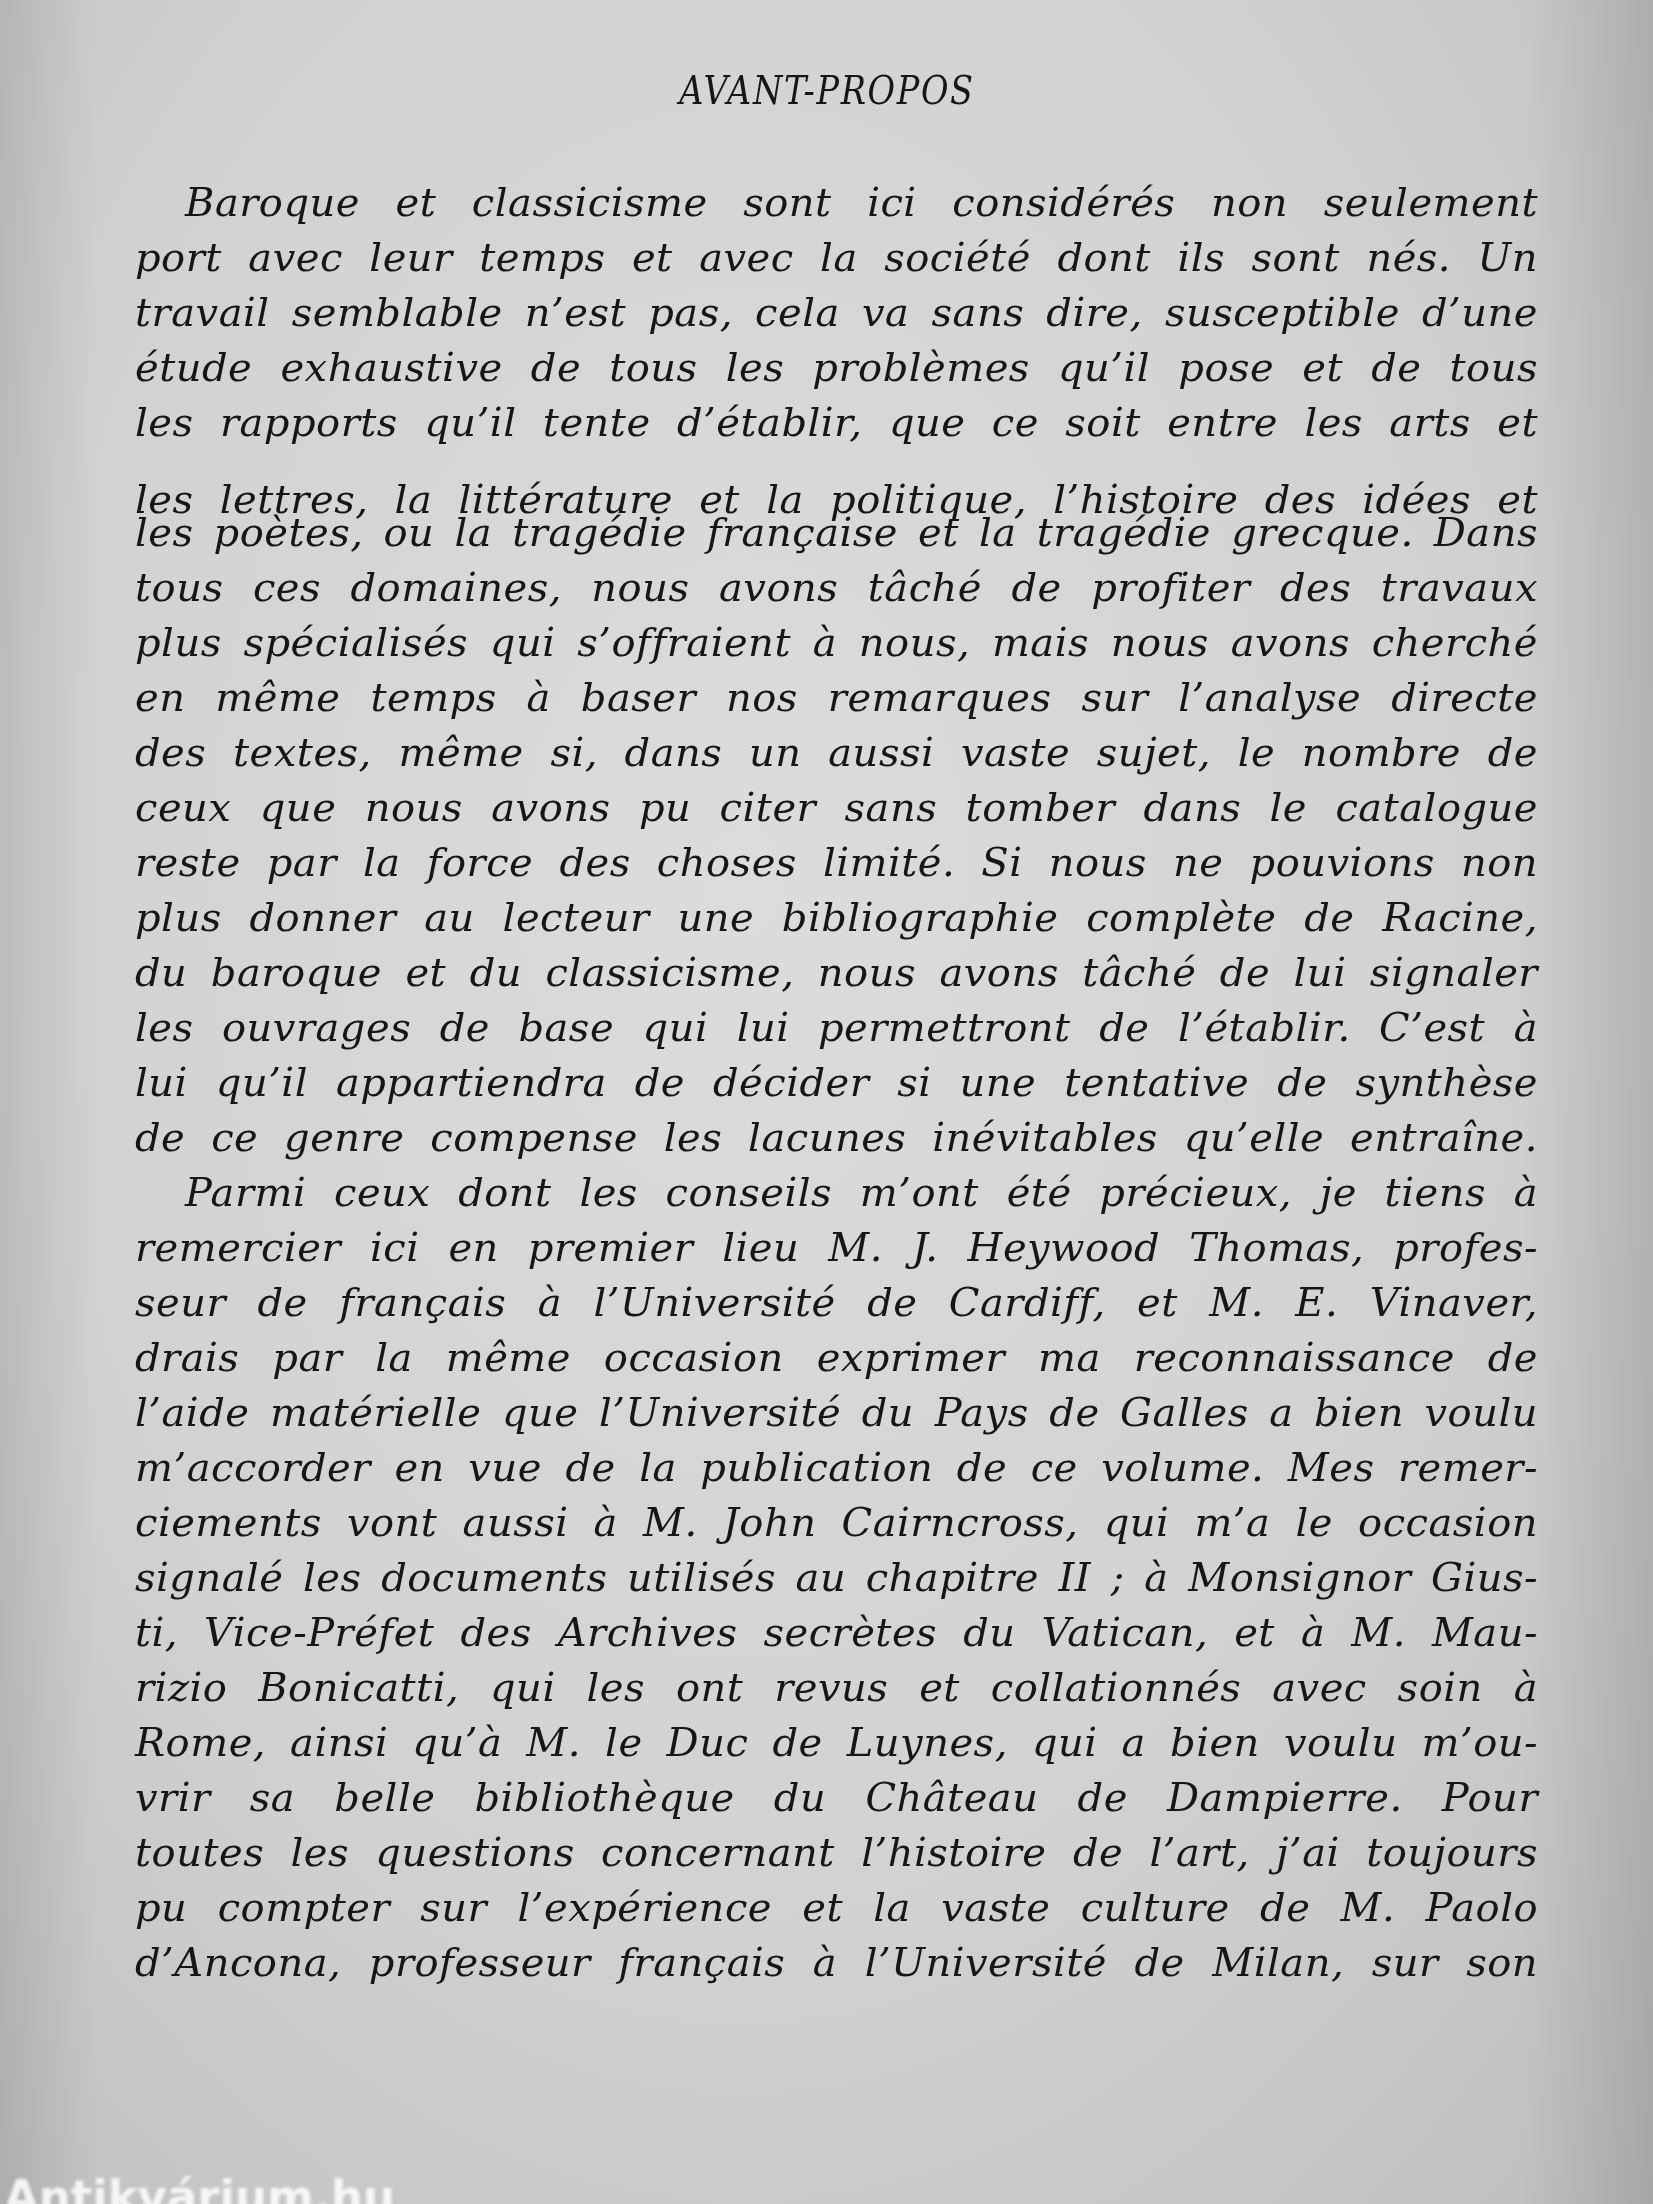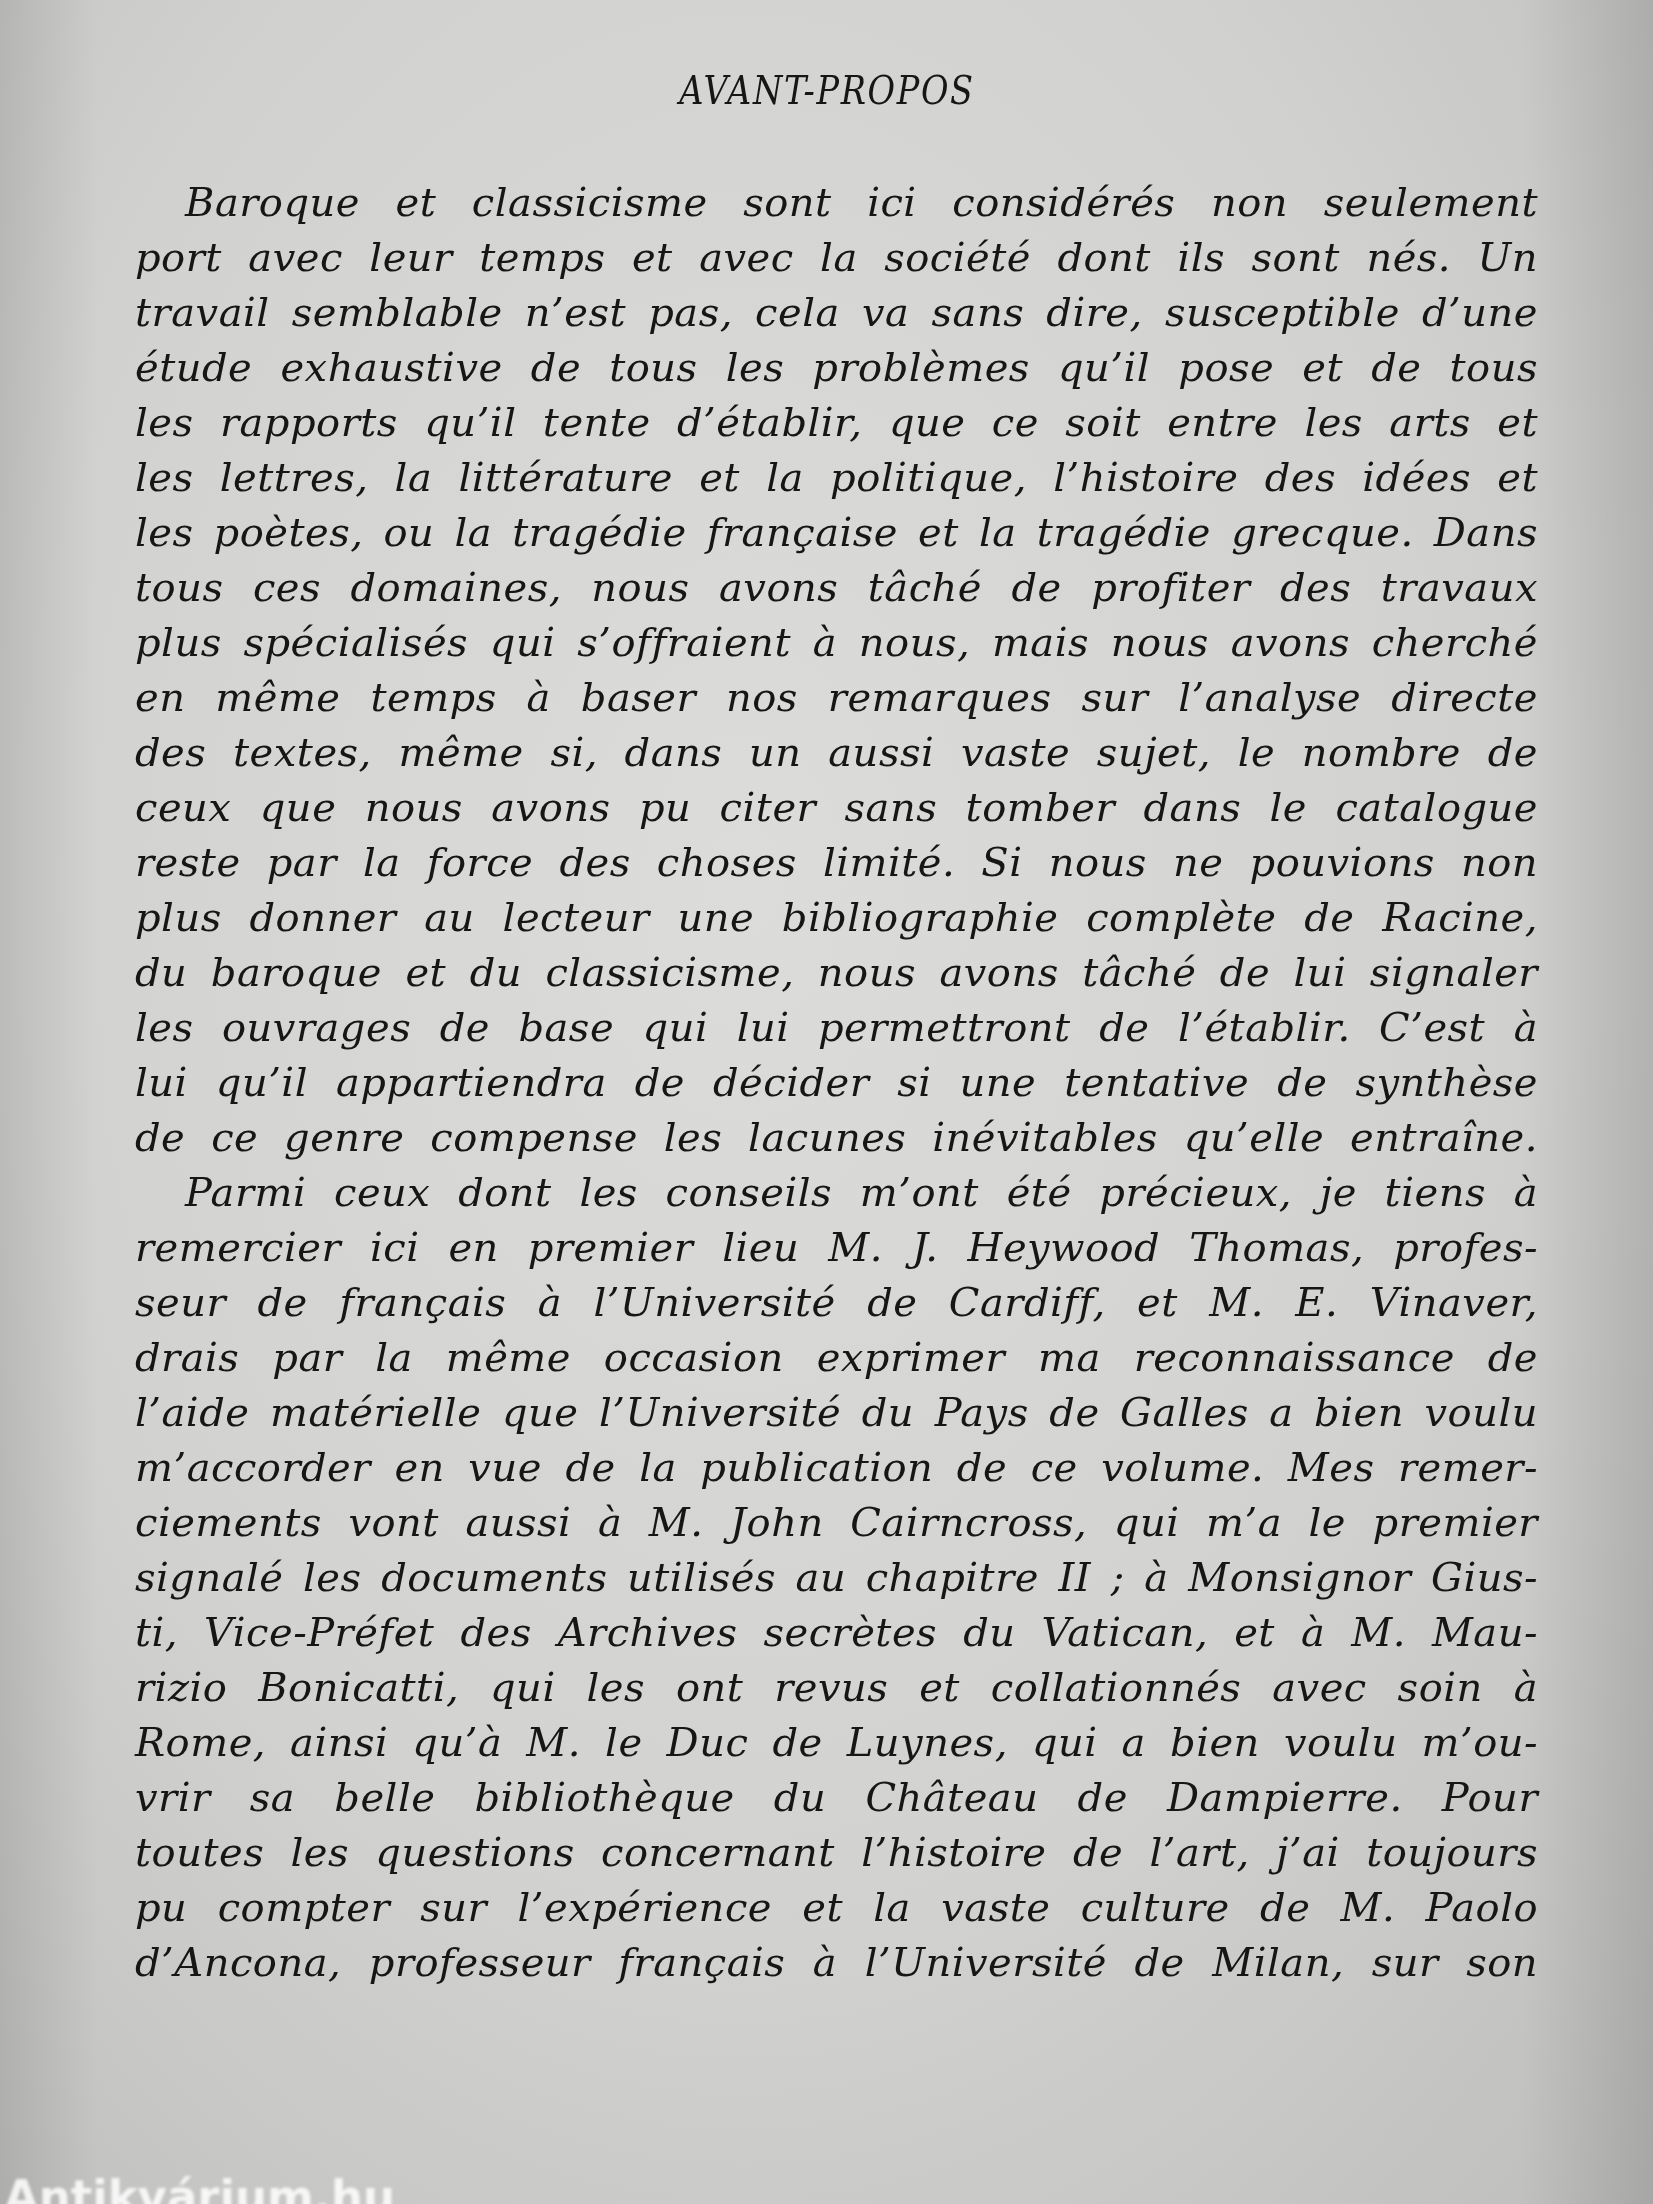--- a/index.html
+++ b/index.html
@@ -33,40 +33,40 @@
 <body>
 
 <div class="vignette"></div>
 <div class="title">AVANT-PROPOS</div>
 <div class="body-text" id="body">
     <div class="line indent"><span class="inner" style="width: 1353px;">Baroque et classicisme sont ici considérés non seulement</span></div>
     <div class="line"><span class="inner" style="width: 1403px;">port avec leur temps et avec la société dont ils sont nés. Un</span></div>
     <div class="line"><span class="inner" style="width: 1403px;">travail semblable n’est pas, cela va sans dire, susceptible d’une</span></div>
     <div class="line"><span class="inner" style="width: 1403px;">étude exhaustive de tous les problèmes qu’il pose et de tous</span></div>
     <div class="line"><span class="inner" style="width: 1403px;">les rapports qu’il tente d’établir, que ce soit entre les arts et</span></div>
-    <div class="line"><span class="inner" style="width: 1403px;">les lettres, la littérature et la politique, l’histoire des idées et</span></div>
+    <div class="line"><span class="inner" style="width: 1403px; margin-top: 22px;">les lettres, la littérature et la politique, l’histoire des idées et</span></div>
     <div class="line"><span class="inner" style="width: 1403px;">les poètes, ou la tragédie française et la tragédie grecque. Dans</span></div>
     <div class="line"><span class="inner" style="width: 1403px;">tous ces domaines, nous avons tâché de profiter des travaux</span></div>
     <div class="line"><span class="inner" style="width: 1403px;">plus spécialisés qui s’offraient à nous, mais nous avons cherché</span></div>
     <div class="line"><span class="inner" style="width: 1403px;">en même temps à baser nos remarques sur l’analyse directe</span></div>
     <div class="line"><span class="inner" style="width: 1403px;">des textes, même si, dans un aussi vaste sujet, le nombre de</span></div>
     <div class="line"><span class="inner" style="width: 1403px;">ceux que nous avons pu citer sans tomber dans le catalogue</span></div>
     <div class="line"><span class="inner" style="width: 1403px;">reste par la force des choses limité. Si nous ne pouvions non</span></div>
     <div class="line"><span class="inner" style="width: 1403px;">plus donner au lecteur une bibliographie complète de Racine,</span></div>
     <div class="line"><span class="inner" style="width: 1403px;">du baroque et du classicisme, nous avons tâché de lui signaler</span></div>
     <div class="line"><span class="inner" style="width: 1403px;">les ouvrages de base qui lui permettront de l’établir. C’est à</span></div>
     <div class="line"><span class="inner" style="width: 1403px;">lui qu’il appartiendra de décider si une tentative de synthèse</span></div>
     <div class="line"><span class="inner" style="width: 1403px;">de ce genre compense les lacunes inévitables qu’elle entraîne.</span></div>
     <div class="line indent"><span class="inner" style="width: 1353px;">Parmi ceux dont les conseils m’ont été précieux, je tiens à</span></div>
     <div class="line"><span class="inner" style="width: 1403px;">remercier ici en premier lieu M. J. Heywood Thomas, profes-</span></div>
     <div class="line"><span class="inner" style="width: 1403px;">seur de français à l’Université de Cardiff, et M. E. Vinaver,</span></div>
     <div class="line"><span class="inner" style="width: 1403px;">drais par la même occasion exprimer ma reconnaissance de</span></div>
     <div class="line"><span class="inner" style="width: 1403px;">l’aide matérielle que l’Université du Pays de Galles a bien voulu</span></div>
     <div class="line"><span class="inner" style="width: 1403px;">m’accorder en vue de la publication de ce volume. Mes remer-</span></div>
-    <div class="line"><span class="inner" style="width: 1403px;">ciements vont aussi à M. John Cairncross, qui m’a le premier</span></div>
+    <div class="line"><span class="inner" style="width: 1403px;">ciements vont aussi à M. John Cairncross, qui m’a le occasion</span></div>
     <div class="line"><span class="inner" style="width: 1403px;">signalé les documents utilisés au chapitre II ; à Monsignor Gius-</span></div>
     <div class="line"><span class="inner" style="width: 1403px;">ti, Vice-Préfet des Archives secrètes du Vatican, et à M. Mau-</span></div>
     <div class="line"><span class="inner" style="width: 1403px;">rizio Bonicatti, qui les ont revus et collationnés avec soin à</span></div>
     <div class="line"><span class="inner" style="width: 1403px;">Rome, ainsi qu’à M. le Duc de Luynes, qui a bien voulu m’ou-</span></div>
     <div class="line"><span class="inner" style="width: 1403px;">vrir sa belle bibliothèque du Château de Dampierre. Pour</span></div>
     <div class="line"><span class="inner" style="width: 1403px;">toutes les questions concernant l’histoire de l’art, j’ai toujours</span></div>
     <div class="line"><span class="inner" style="width: 1403px;">pu compter sur l’expérience et la vaste culture de M. Paolo</span></div>
     <div class="line"><span class="inner" style="width: 1403px;">d’Ancona, professeur français à l’Université de Milan, sur son</span></div>
   </div>
 <div class="watermark">Antikvárium.hu</div>

